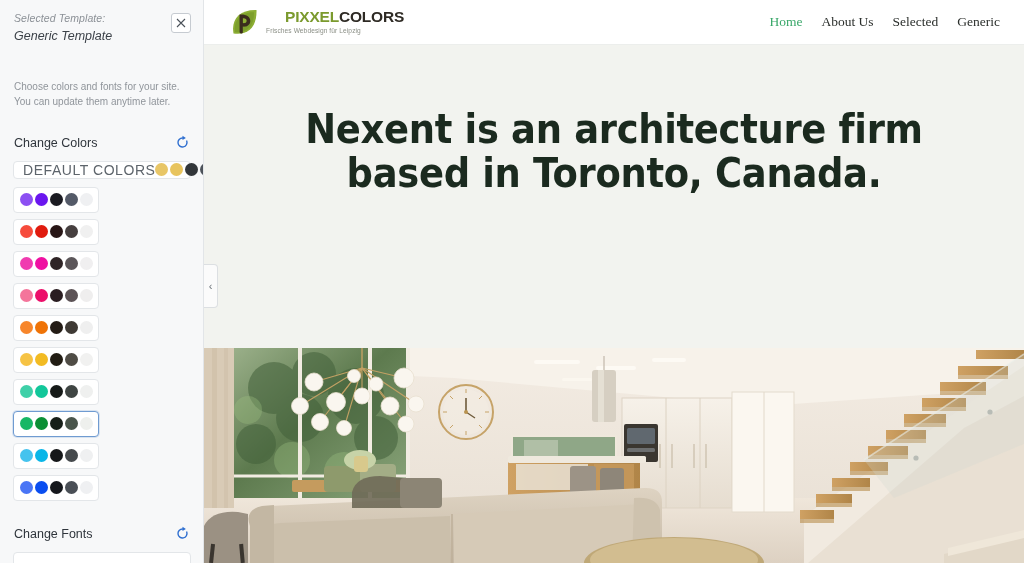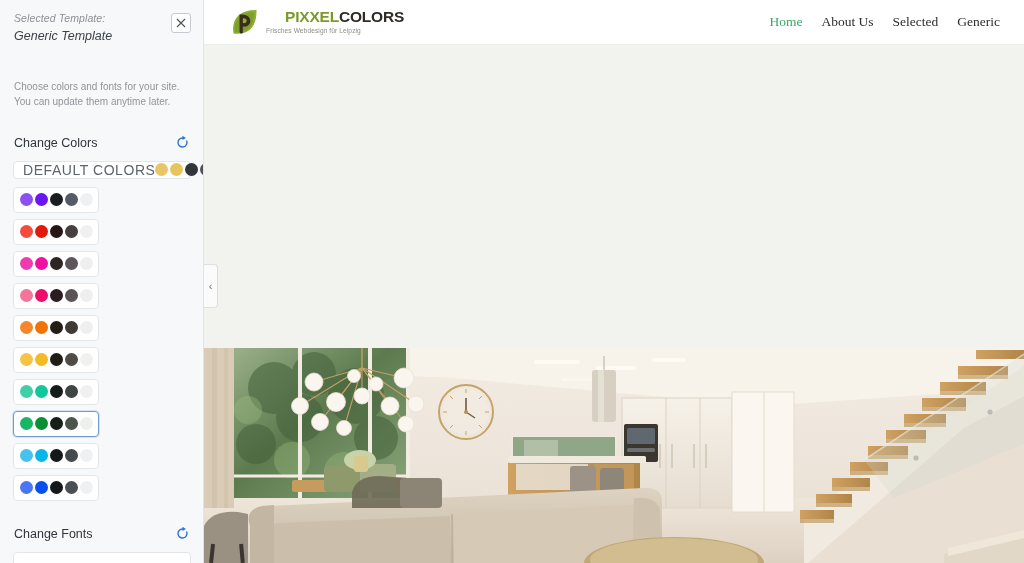--- a/index.html
+++ b/index.html
@@ -265,20 +265,21 @@
       </div>
       <nav id="site-nav">
           <span class="nav-item active">Home</span>
           <span class="nav-item">About Us</span>
           <span class="nav-item">Selected</span>
           <span class="nav-item">Generic</span>
         </nav>
     </header>
 
     <div id="hero">
+      <h1 id="hero-title">Nexent is an architecture firm based in Toronto, Canada.</h1>
     </div>
 
     <div id="hero-photo">
       <svg viewBox="0 0 820 215" width="820" height="215" preserveAspectRatio="none">
         <defs>
           <linearGradient id="wall" x1="0" y1="0" x2="0" y2="1">
             <stop offset="0%" stop-color="#f3ece3"></stop>
               <stop offset="100%" stop-color="#e7ded2"></stop>
           </linearGradient>
           <linearGradient id="floorg" x1="0" y1="0" x2="0" y2="1">

